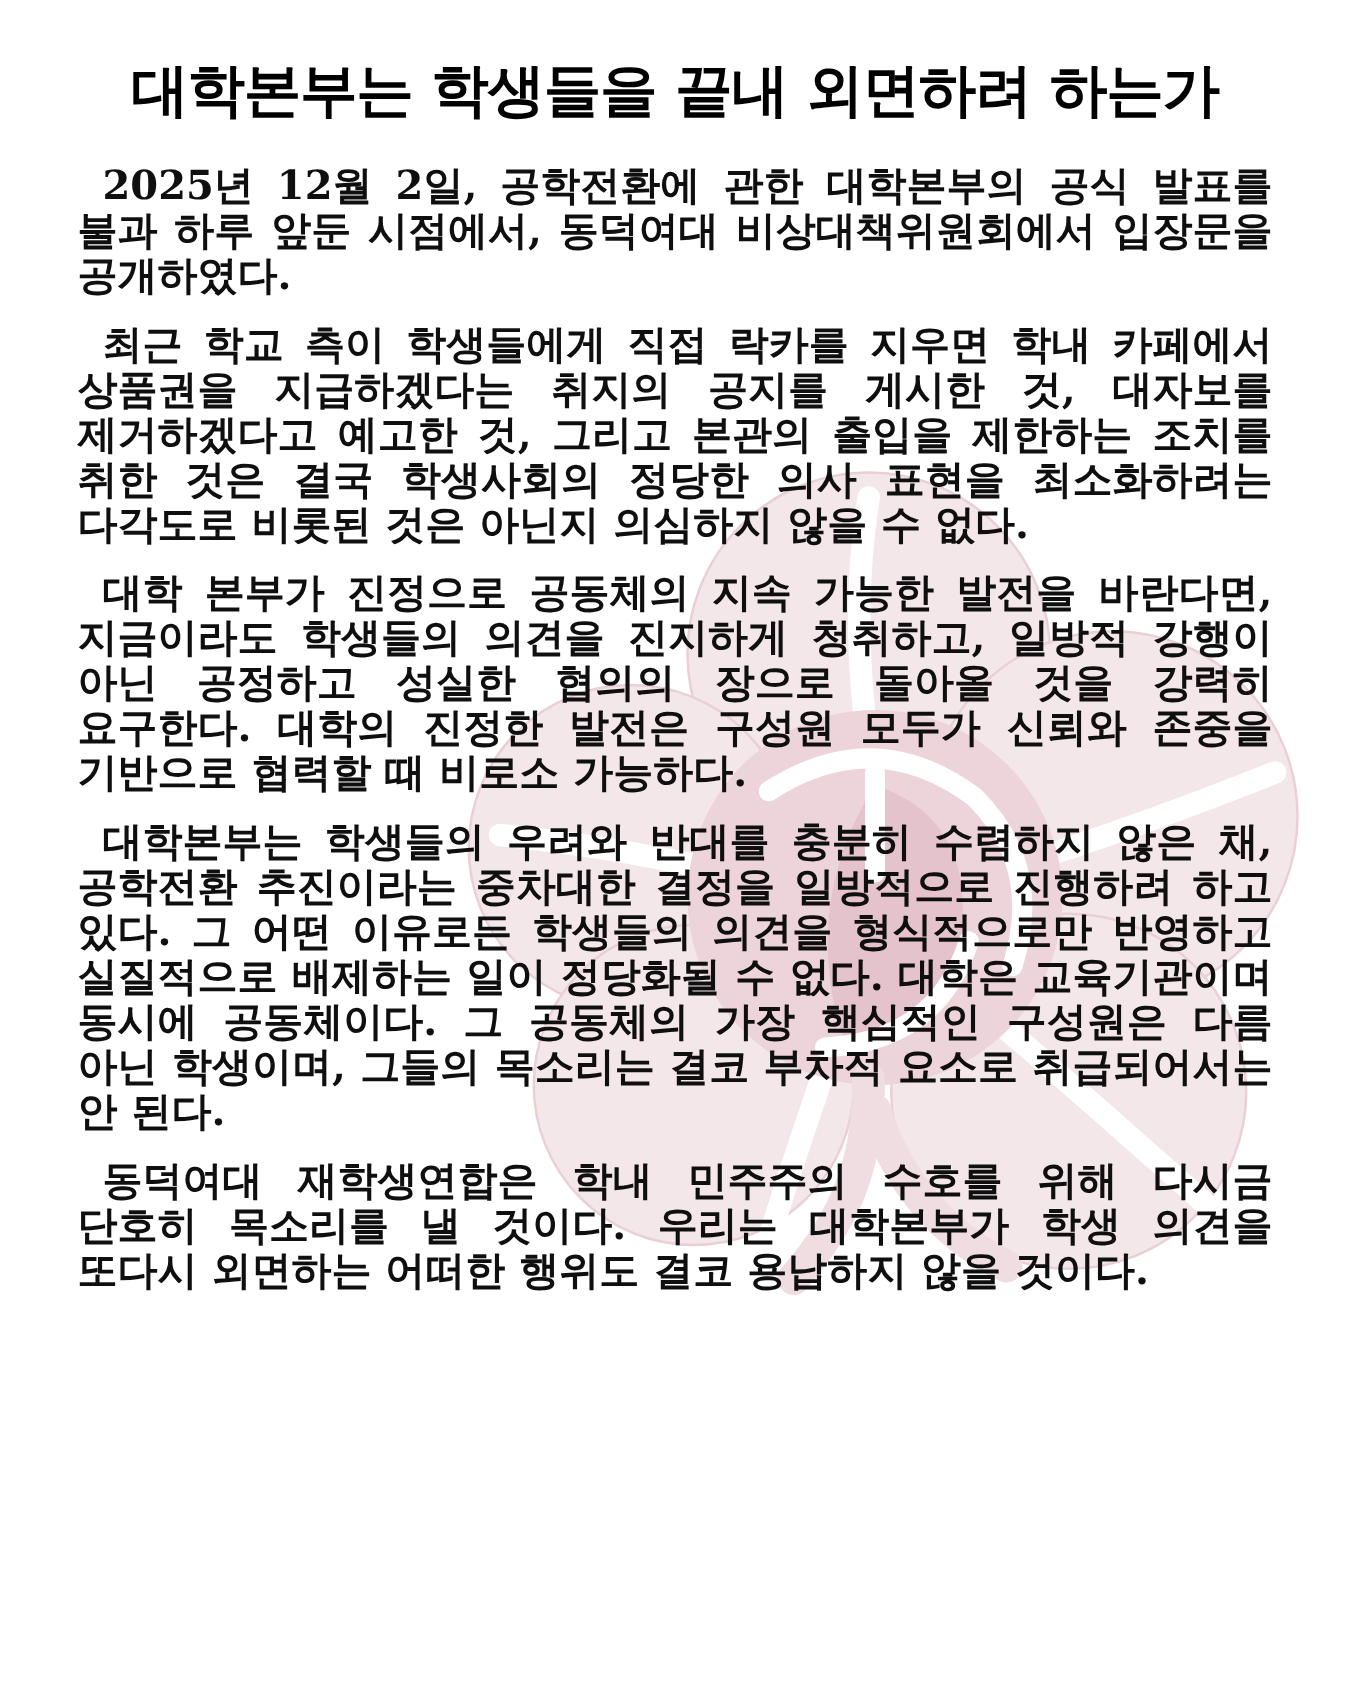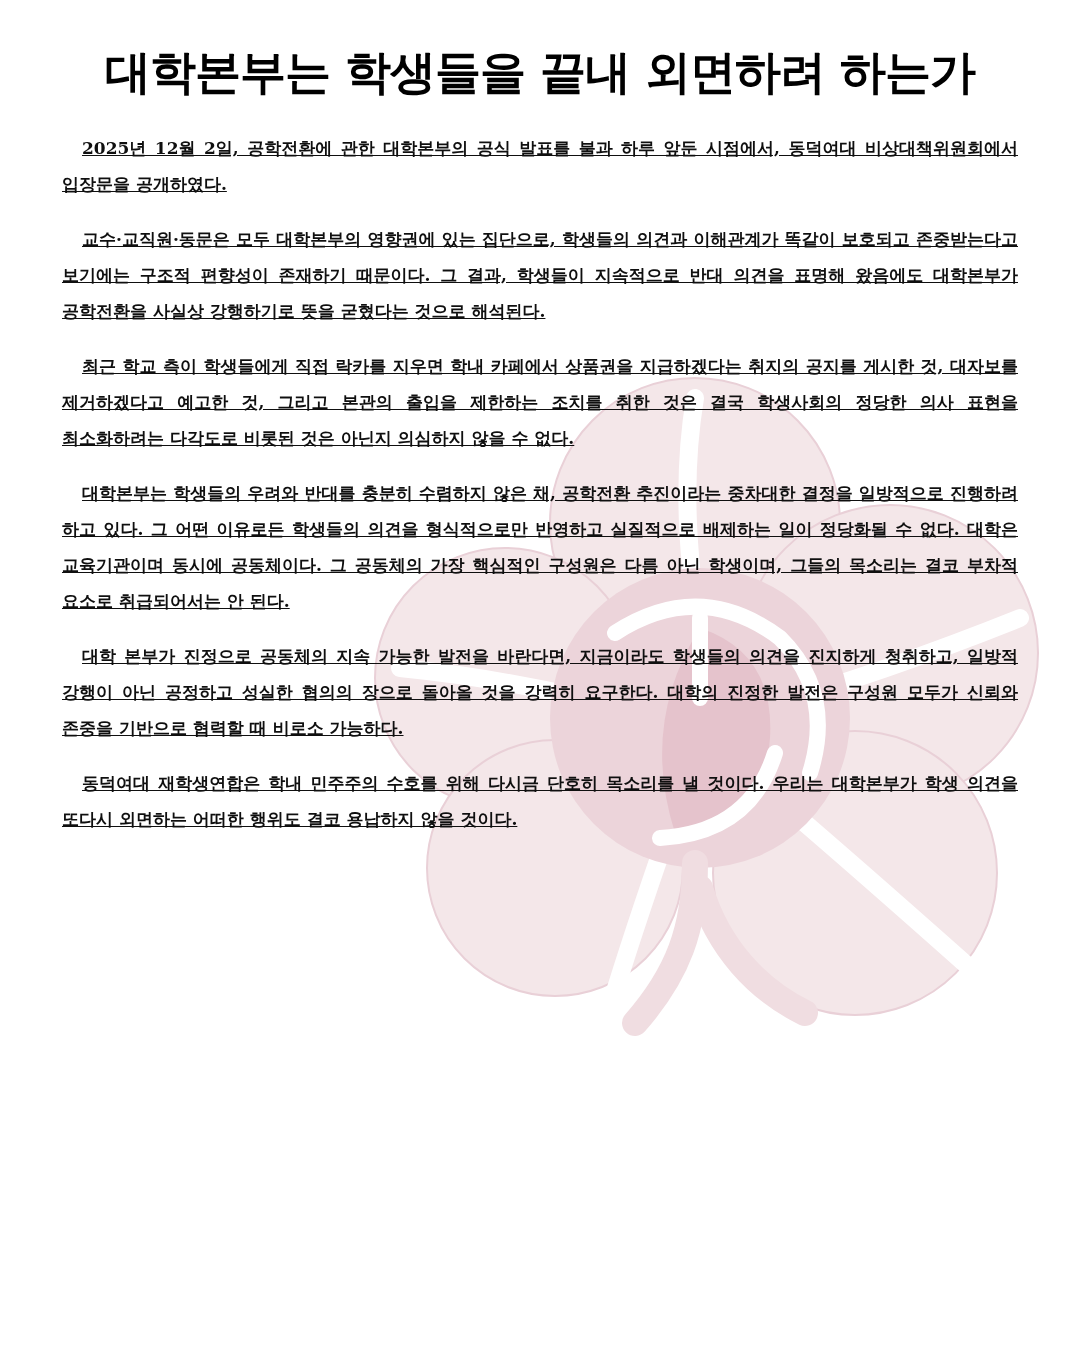--- a/index.html
+++ b/index.html
@@ -38,28 +38,27 @@
     margin: 10px 0 30px 0;
     text-align: center;
     font-size: 46px;
     line-height: 56px;
     font-weight: 800;
     letter-spacing: -1px;
     color: #000000;
   }
   .para {
     margin: 0 0 19px 0;
-    font-size: 17px;
+    font-size: 32px;
     line-height: 36px;
     font-weight: 600;
     text-align: justify;
     text-indent: 20px;
     word-break: keep-all;
     color: #0f0f0f;
-    text-decoration: underline;
   }
 </style>
 </head>
 <body>
 
 <div class="page">
 
   <svg class="watermark" viewBox="0 0 680 680" xmlns="http://www.w3.org/2000/svg" aria-hidden="true">
 
     <g fill="#f4e7e9" stroke="#e9d0d7" stroke-width="2">
@@ -89,20 +88,19 @@
     <g stroke="#f0dde1" stroke-width="26" fill="none" stroke-linecap="round">
       <path d="M 335 495 C 335 560, 318 606, 275 655"></path>
       <path d="M 340 520 C 358 580, 398 622, 445 645"></path>
     </g>
   </svg>
 
   <div class="content">
     <h1 class="title">대학본부는 학생들을 끝내 외면하려 하는가</h1>
 
     <p class="para">2025년 12월 2일, 공학전환에 관한 대학본부의 공식 발표를 불과 하루 앞둔 시점에서, 동덕여대 비상대책위원회에서 입장문을 공개하였다.</p>
-    <p class="para">교수·교직원·동문은 모두 대학본부의 영향권에 있는 집단으로, 학생들의 의견과 이해관계가 똑같이 보호되고 존중받는다고 보기에는 구조적 편향성이 존재하기 때문이다. 그 결과, 학생들이 지속적으로 반대 의견을 표명해 왔음에도 대학본부가 공학전환을 사실상 강행하기로 뜻을 굳혔다는 것으로 해석된다.</p>
     <p class="para">최근 학교 측이 학생들에게 직접 락카를 지우면 학내 카페에서 상품권을 지급하겠다는 취지의 공지를 게시한 것, 대자보를 제거하겠다고 예고한 것, 그리고 본관의 출입을 제한하는 조치를 취한 것은 결국 학생사회의 정당한 의사 표현을 최소화하려는 다각도로 비롯된 것은 아닌지 의심하지 않을 수 없다.</p>
+    <p class="para">대학 본부가 진정으로 공동체의 지속 가능한 발전을 바란다면, 지금이라도 학생들의 의견을 진지하게 청취하고, 일방적 강행이 아닌 공정하고 성실한 협의의 장으로 돌아올 것을 강력히 요구한다. 대학의 진정한 발전은 구성원 모두가 신뢰와 존중을 기반으로 협력할 때 비로소 가능하다.</p>
     <p class="para">대학본부는 학생들의 우려와 반대를 충분히 수렴하지 않은 채, 공학전환 추진이라는 중차대한 결정을 일방적으로 진행하려 하고 있다. 그 어떤 이유로든 학생들의 의견을 형식적으로만 반영하고 실질적으로 배제하는 일이 정당화될 수 없다. 대학은 교육기관이며 동시에 공동체이다. 그 공동체의 가장 핵심적인 구성원은 다름 아닌 학생이며, 그들의 목소리는 결코 부차적 요소로 취급되어서는 안 된다.</p>
-    <p class="para">대학 본부가 진정으로 공동체의 지속 가능한 발전을 바란다면, 지금이라도 학생들의 의견을 진지하게 청취하고, 일방적 강행이 아닌 공정하고 성실한 협의의 장으로 돌아올 것을 강력히 요구한다. 대학의 진정한 발전은 구성원 모두가 신뢰와 존중을 기반으로 협력할 때 비로소 가능하다.</p>
     <p class="para">동덕여대 재학생연합은 학내 민주주의 수호를 위해 다시금 단호히 목소리를 낼 것이다. 우리는 대학본부가 학생 의견을 또다시 외면하는 어떠한 행위도 결코 용납하지 않을 것이다.</p>
 
   </div>
 </div>
 
 </body></html>

